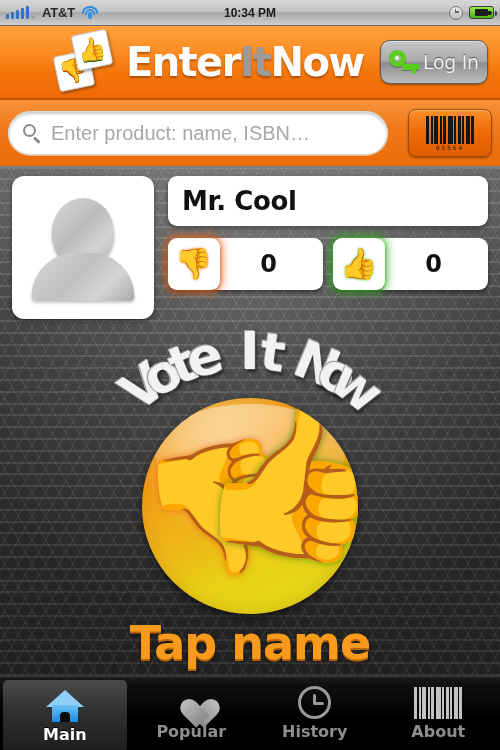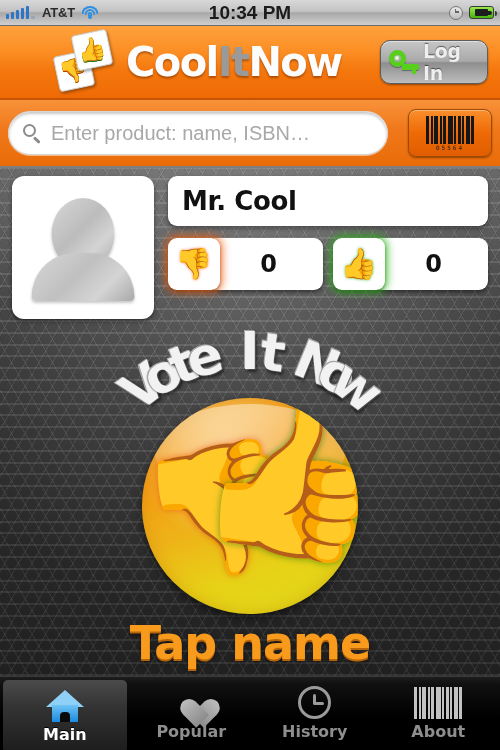--- a/index.html
+++ b/index.html
@@ -29,21 +29,21 @@
   .carrier{ font-size:13px; font-weight:bold; color:#2b2b2b; letter-spacing:-.2px;}
   .wifi{ position:relative; width:17px; height:13px; }
   .wifi span{ position:absolute; left:50%; transform:translateX(-50%);
     border:2px solid #2f8fe0; border-bottom:none; border-radius:50% 50% 0 0/100% 100% 0 0;}
   .wifi span.a{ width:17px; height:8px; top:0; }
   .wifi span.b{ width:11px; height:6px; top:3px; }
   .wifi span.c{ width:5px;  height:4px; top:6px; border-width:2px; }
   .wifi .dot{ position:absolute; bottom:0; left:50%; transform:translateX(-50%);
     width:4px;height:4px;background:#2f8fe0;border-radius:50%;border:none;}
   .sb-time{ position:absolute; left:0; right:0; text-align:center;
-    font-size:19px; font-weight:bold; color:#1b1b1b; pointer-events:none;}
+    font-size:12px; font-weight:bold; color:#1b1b1b; pointer-events:none;}
   .sb-right{ margin-left:auto; display:flex; align-items:center; gap:6px; z-index:2;}
   .clockic{ width:14px;height:14px;border:1.5px solid #777;border-radius:50%;
     background:linear-gradient(180deg,#e9e9e9,#bdbdbd); position:relative;}
   .clockic:before,.clockic:after{content:"";position:absolute;background:#666;}
   .clockic:before{width:1.5px;height:4px;left:4.8px;top:2px;}
   .clockic:after{width:4px;height:1.5px;left:5px;top:4.6px;}
   .batt{ width:25px;height:13px;border:1.5px solid #3a3a3a;border-radius:3px;
     background:linear-gradient(180deg,#9bea4a,#46b10d); position:relative;
     display:flex;align-items:center;justify-content:center;}
   .batt:after{content:"";position:absolute;right:-4px;top:3.5px;width:2.5px;height:5px;
@@ -78,21 +78,21 @@
     box-shadow:0 1px 2px rgba(0,0,0,.4), inset 0 1px 0 rgba(255,255,255,.45);
     display:flex; align-items:center; gap:4px; padding:0 8px;
   }
   .key{ position:relative; width:30px; height:26px; flex:0 0 auto;}
   .key .ring{ position:absolute; left:0; top:1px; width:17px;height:17px;border-radius:50%;
     border:5px solid #57cf1c; box-shadow:0 1px 1px rgba(0,0,0,.4);}
   .key .ring:after{content:"";position:absolute;right:2px;top:1px;width:4px;height:4px;background:#d8ffc3;border-radius:50%;}
   .key .shaft{ position:absolute; left:13px; top:15px; width:17px;height:6px;background:#57cf1c;
     border-radius:0 2px 2px 0; box-shadow:0 1px 1px rgba(0,0,0,.35);}
   .key .shaft:after{content:"";position:absolute;right:3px;top:5px;width:4px;height:5px;background:#57cf1c;}
-  .login-label{ font-size:19px; font-weight:bold; color:#efefef; text-shadow:0 -1px 1px rgba(0,0,0,.55);
+  .login-label{ font-size:19px; font-weight:normal; color:#efefef; text-shadow:0 -1px 1px rgba(0,0,0,.55);
     font-family:"DejaVu Sans", sans-serif; letter-spacing:-.3px;}
 
   
   .searchbar{
     position:relative; height:68px; width:100%;
     background:linear-gradient(180deg,#f8923a 0%,#f0781a 45%,#e96c08 100%);
     border-bottom:2px solid #7e7e7e;
     display:flex; align-items:center; padding:0 8px; gap:20px;
   }
   .search-field{
@@ -263,21 +263,21 @@
 
   <div class="header">
     <div class="logo-cards">
       <div class="card down">
         <span class="thumb o">👎</span>
       </div>
       <div class="card up">
         <span class="thumb g">👍</span>
       </div>
     </div>
-    <div class="brand"><span class="v">Cool</span><span class="it">It</span><span class="n">Now</span></div>
+    <div class="brand"><span class="v">Enter</span><span class="it">It</span><span class="n">Now</span></div>
     <div class="login">
       <div class="key">
         <div class="ring"></div>
           <div class="shaft"></div>
       </div>
       <div class="login-label">Log In</div>
     </div>
   </div>
 
   <div class="searchbar">

